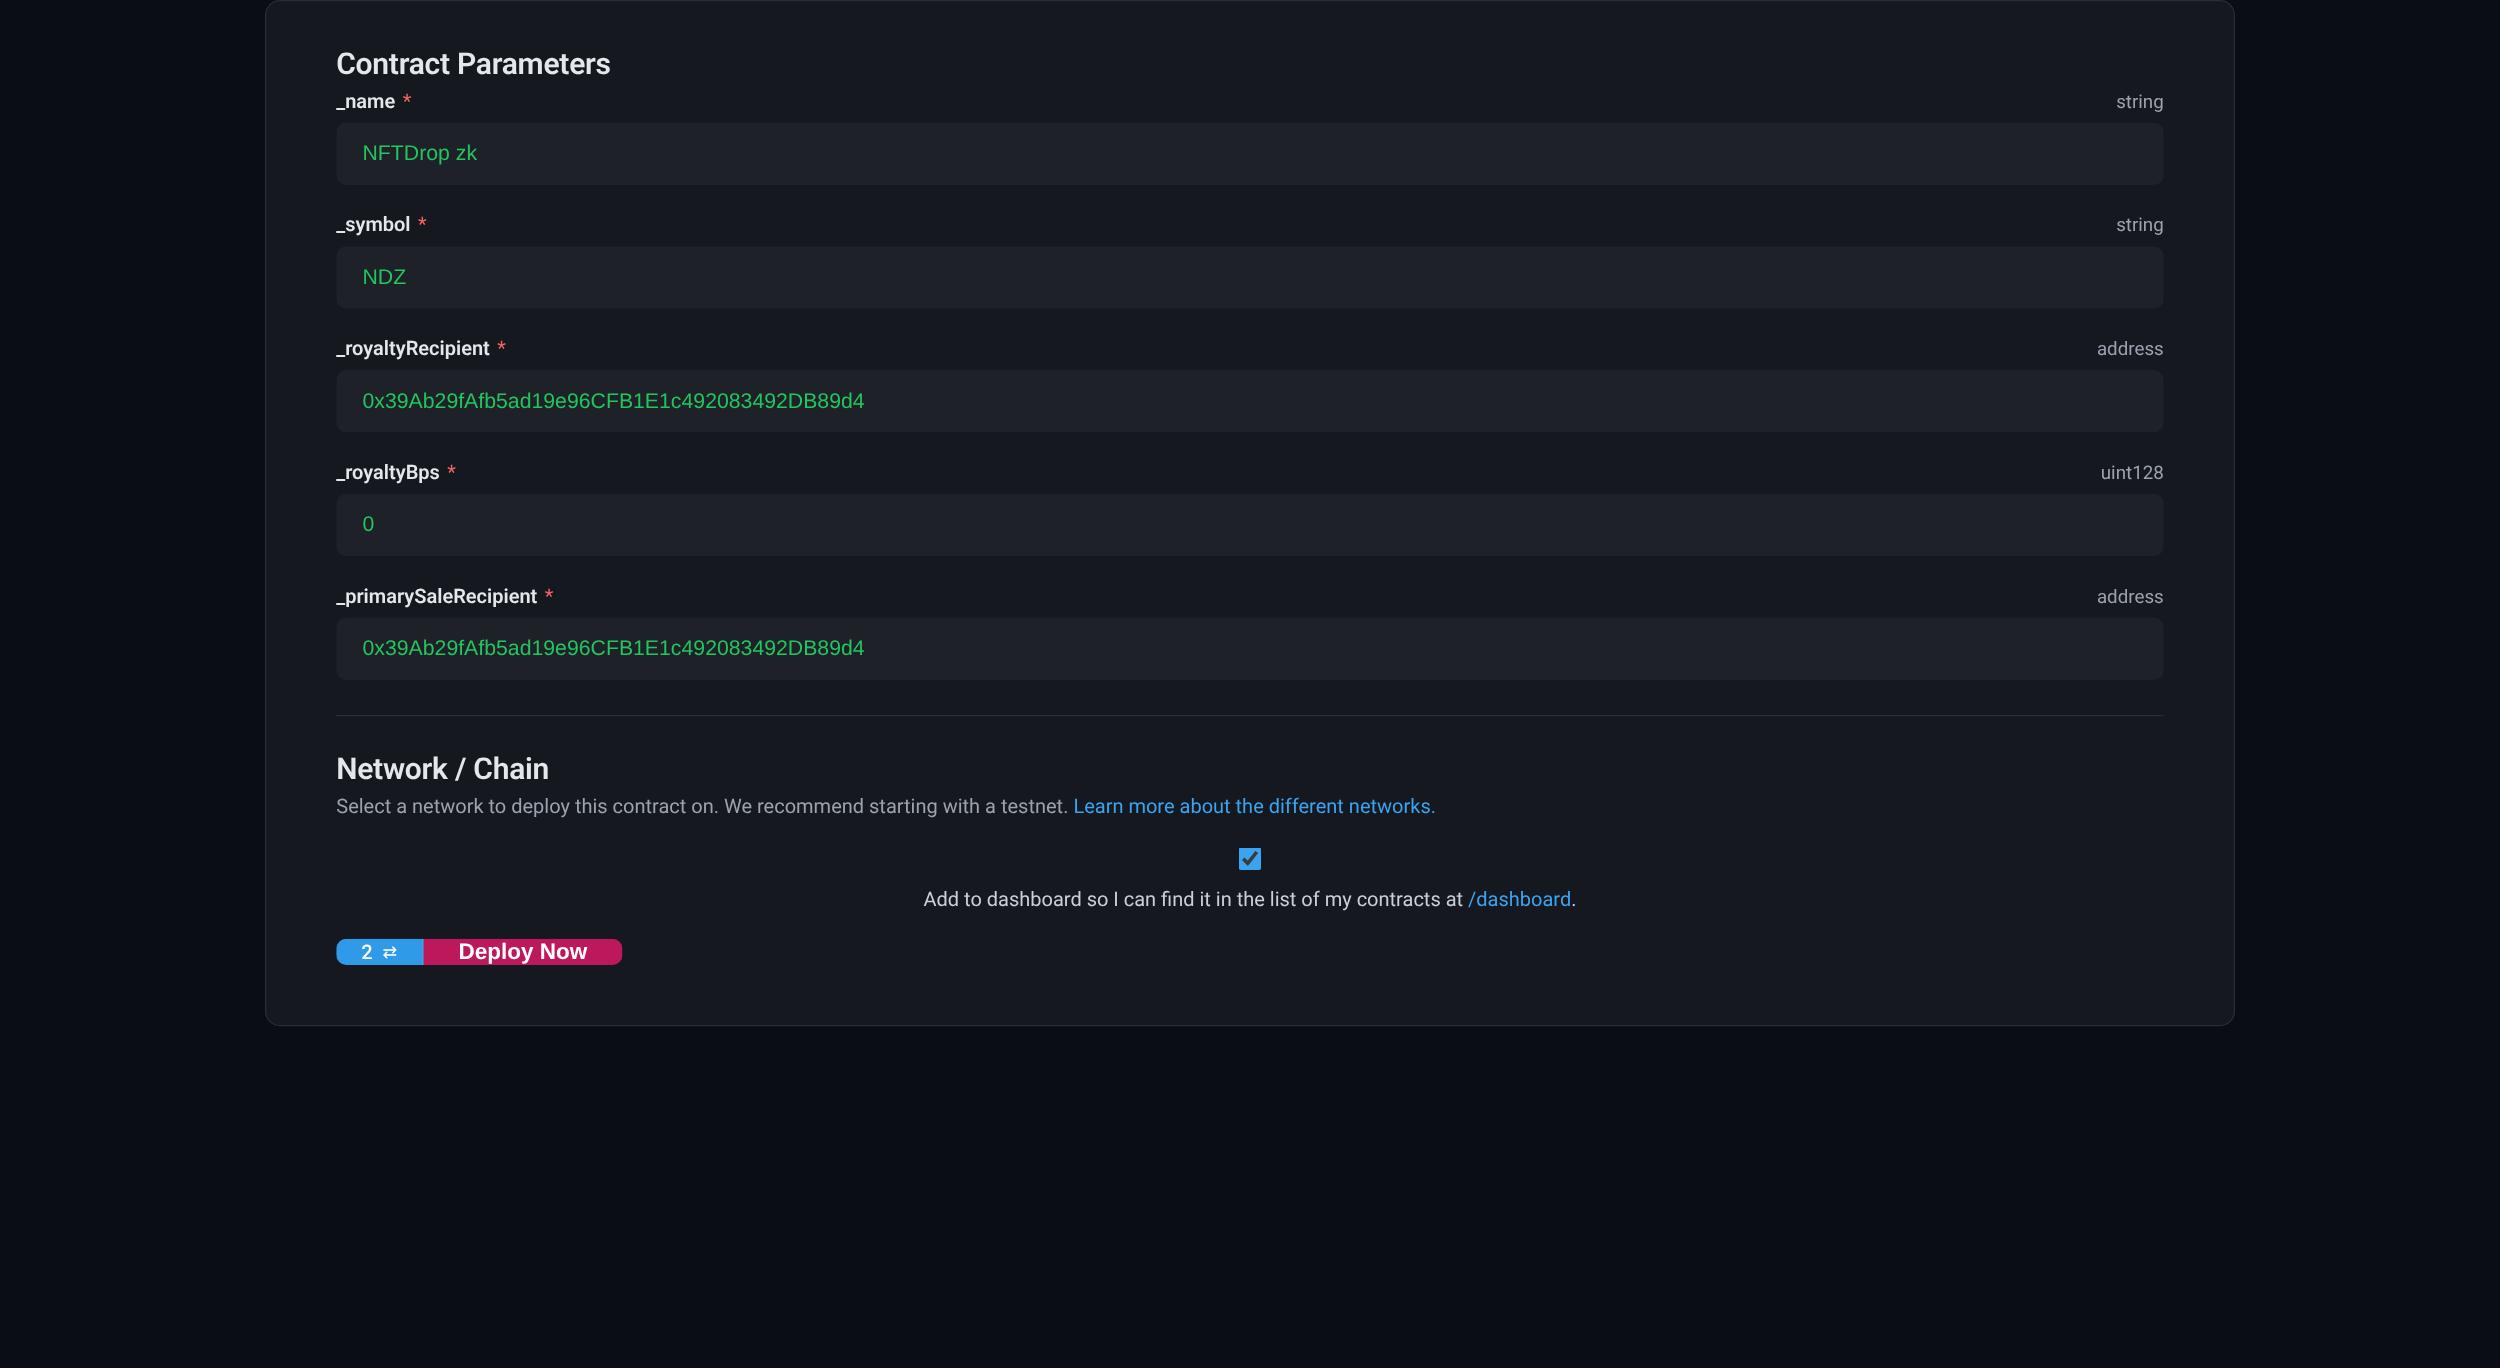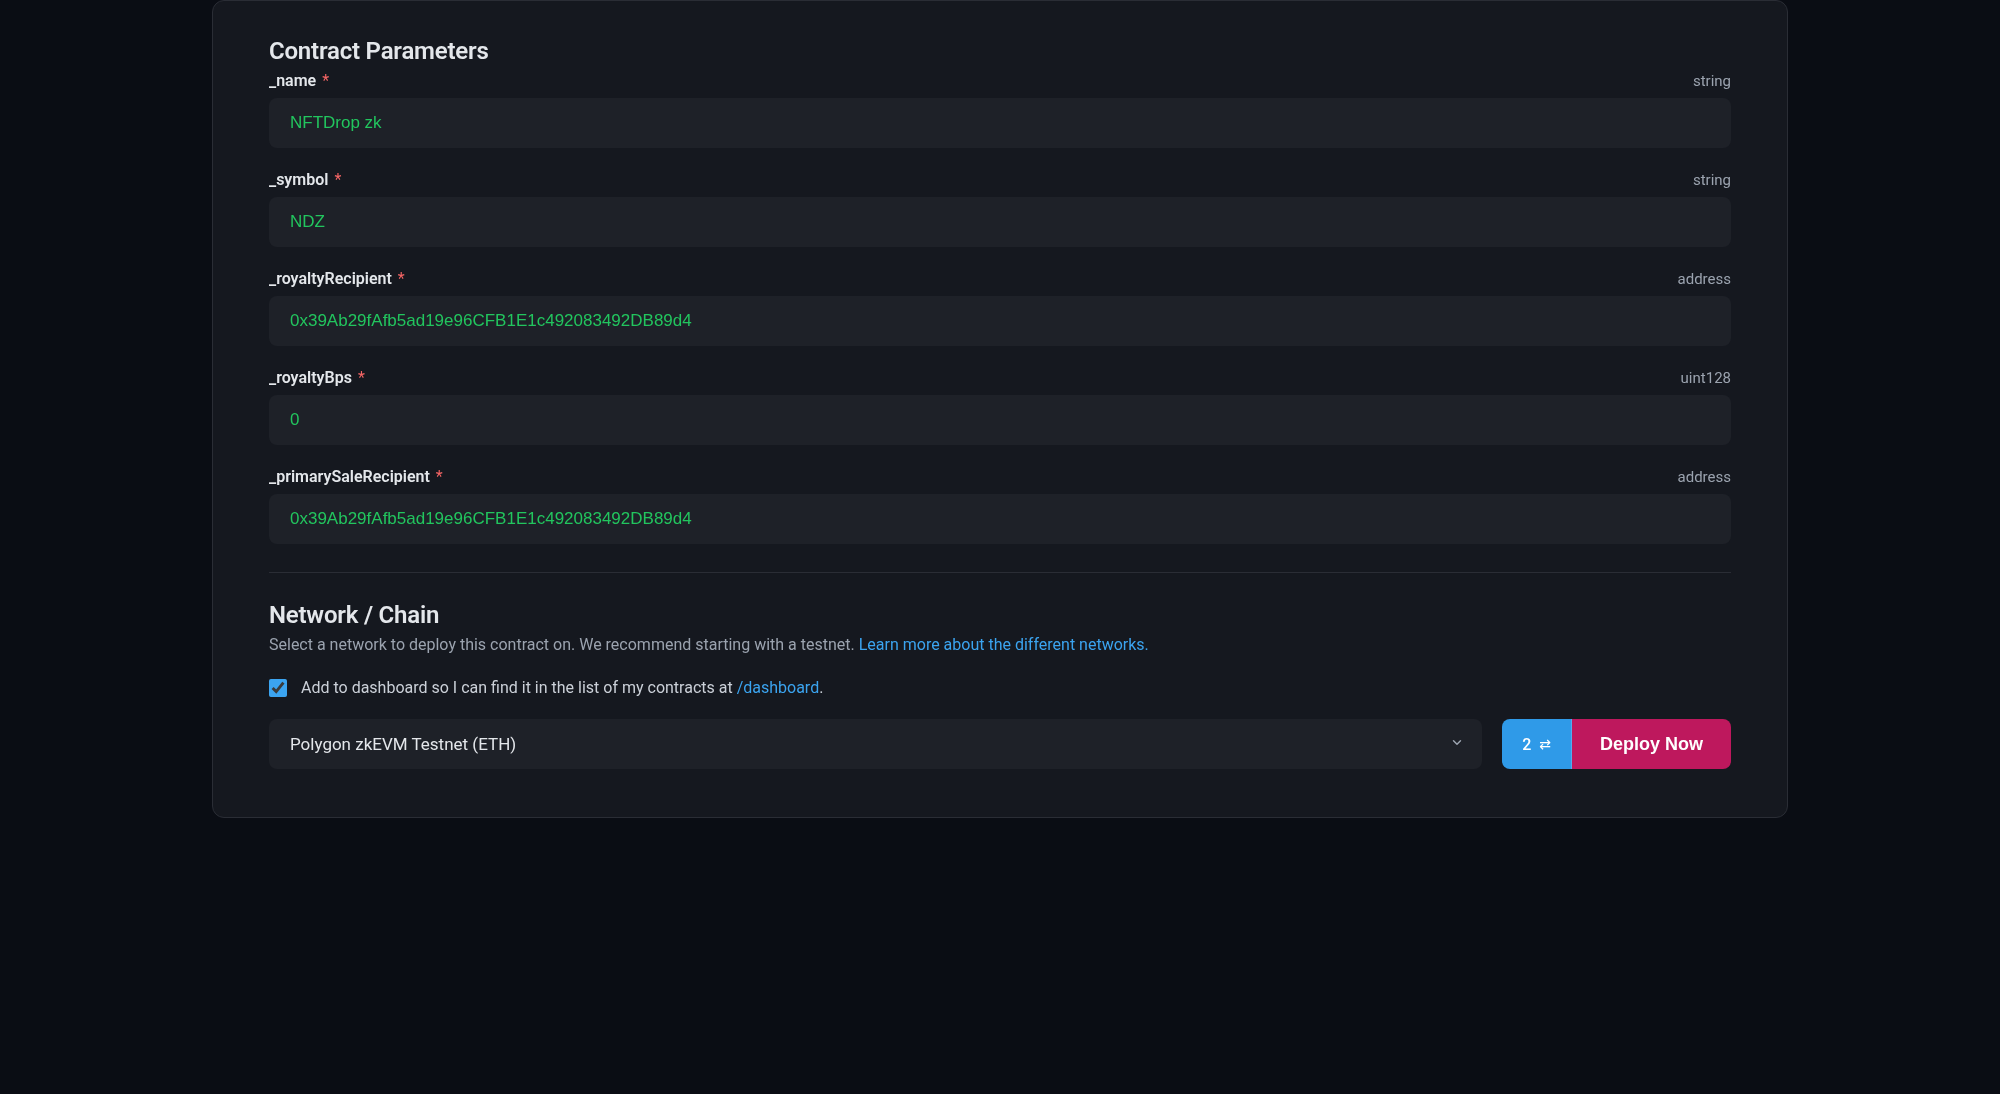--- a/index.html
+++ b/index.html
@@ -78,20 +78,21 @@
     cursor: pointer;
   }
   .checkbox-row {
     display: flex;
     align-items: center;
     gap: 14px;
     margin-top: 18px;
     margin-bottom: 22px;
     font-size: 16px;
     color: #cbd0d8;
+    flex-direction: column;
   }
   .checkbox {
     width: 18px;
     height: 18px;
     accent-color: #3ba4f0;
     cursor: pointer;
   }
   .bottom-row {
     display: flex;
     gap: 20px;
@@ -219,28 +220,20 @@
     </p>
 
     <div class="checkbox-row">
       <input type="checkbox" class="checkbox" checked="" style="">
       <div>
         <span>Add to dashboard so I can find it in the list of my contracts at </span><a class="link">/dashboard</a><span>.</span>
       </div>
     </div>
 
     <div class="bottom-row">
-      <div class="select-wrap">
-        <div class="select-input">Polygon zkEVM Testnet (ETH)</div>
-        <span class="select-chevron">
-          <svg width="14" height="14" viewBox="0 0 24 24" fill="none" stroke="currentColor" stroke-width="2.5" stroke-linecap="round" stroke-linejoin="round">
-              <polyline points="6 9 12 15 18 9"></polyline>
-            </svg>
-        </span>
-      </div>
       <div class="deploy-group">
         <div class="deploy-count">
           <span>2</span>
           <span class="swap-icon">⇄</span>
         </div>
         <button class="deploy-btn">Deploy Now</button>
       </div>
     </div>
 
   </div>

